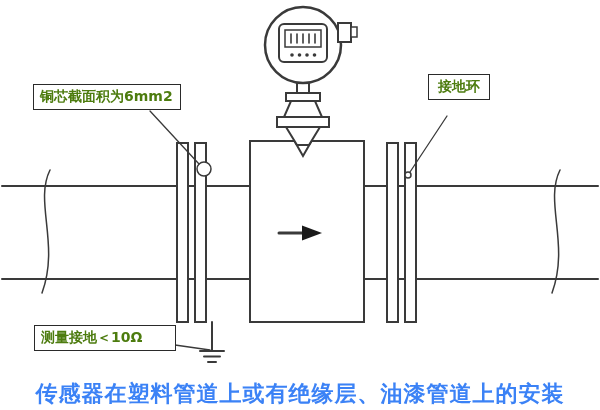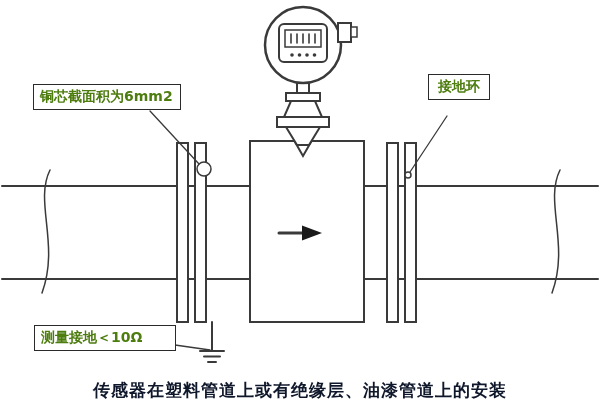--- a/index.html
+++ b/index.html
@@ -26,23 +26,23 @@
     z-index: 2;
   }
   .callout.copper  { left: 33px;  top: 84px;  min-width: 148px; }
   .callout.ring    { left: 428px; top: 74px;  min-width: 62px; text-align: center; }
   .callout.ground  { left: 34px;  top: 325px; min-width: 142px; }
   .caption {
     position: absolute;
     left: 0; right: 0;
     top: 379px;
     text-align: center;
-    font-size: 17px;
+    font-size: 22px;
     font-weight: bold;
-    color: #0f172a;
+    color: #3b82f6;
     letter-spacing: 1px;
     z-index: 2;
   }
 </style>
 </head>
 <body>
 
 <div class="stage">
 
   <svg width="600" height="410" viewBox="0 0 600 410">

